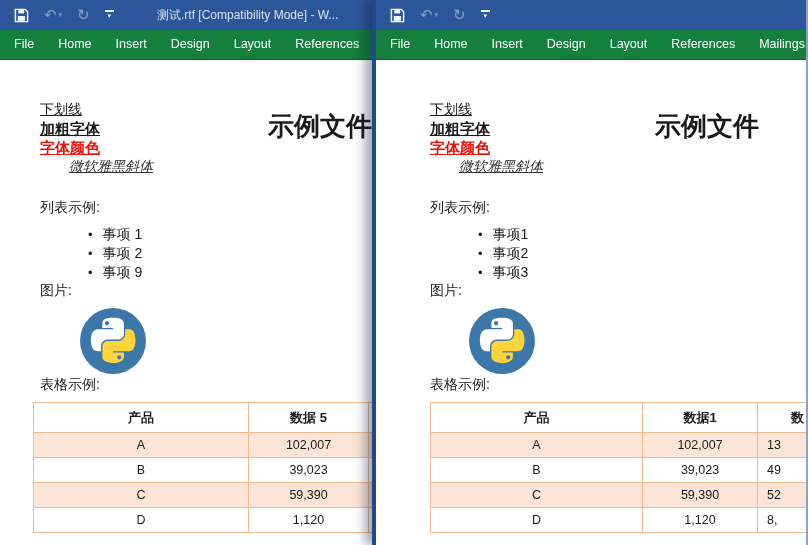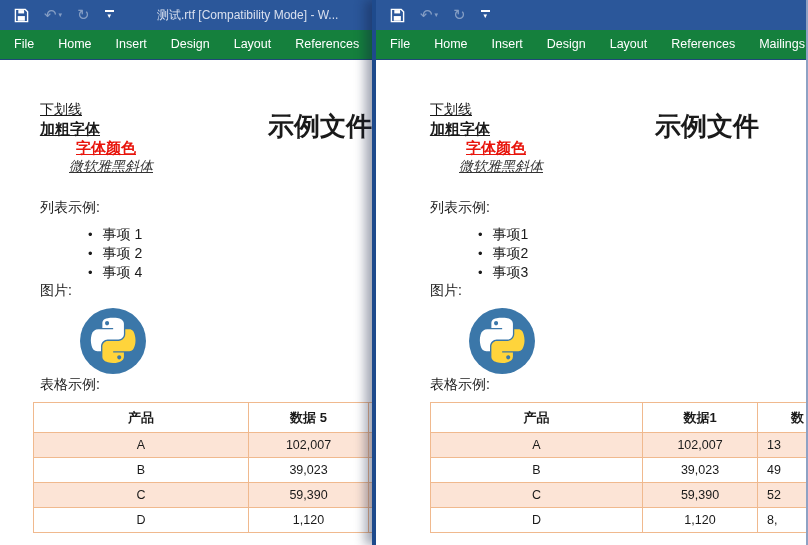--- a/index.html
+++ b/index.html
@@ -33,21 +33,21 @@
 
   .heading { top:20px; font-family:"DejaVu Serif",serif; font-weight:bold; font-size:26px; white-space:nowrap;margin-top:29px; }
   #win-left  .heading { left:268px; }
   #win-right .heading { left:279px; }
 
   .bodyline { font-size:14px; white-space:nowrap;text-decoration:underline; }
   #win-left  .bodyline, #win-left  .label-line { left:40px; }
   #win-right .bodyline, #win-right .label-line { left:54px; }
   .t-underline { top:41px; text-decoration:underline; }
   .t-bold   { top:60px; font-weight:bold; font-size:15px; }
-  .t-color  { top:79px; font-weight:bold; font-size:15px; color:#e8150c;margin-left:36px; }
+  .t-color  { top:79px; font-weight:bold; font-size:15px; color:#e8150c; }
   .t-italic { top:98px; font-style:italic; color:#333;margin-left:29px; }
 
   .label-line { font-size:14px; white-space:nowrap; }
   .l-list  { top:139px;text-align:center; }
   .l-image { top:222px; }
   .l-table { top:316px; }
 
   .list-item { font-size:14px; white-space:nowrap; }
   #win-left  .list-item { left:88px; }
   #win-right .list-item { left:102px; }
@@ -110,21 +110,21 @@
     </div>
     <div class="doc">
       <div class="heading">示例文件</div>
       <div class="bodyline t-underline">下划线</div>
       <div class="bodyline t-bold">加粗字体</div>
       <div class="bodyline t-color">字体颜色</div>
       <div class="bodyline t-italic">微软雅黑斜体</div>
       <div class="label-line l-list">列表示例:</div>
       <div class="list-item li-0"><span class="bullet">•</span><span>事项 1</span></div>
       <div class="list-item li-1"><span class="bullet">•</span><span>事项 2</span></div>
-      <div class="list-item li-2"><span class="bullet">•</span><span>事项 4</span></div>
+      <div class="list-item li-2"><span class="bullet">•</span><span>事项 9</span></div>
       <div class="label-line l-image">图片:</div>
       <svg class="logo" viewBox="0 0 128 128">
         <circle cx="64" cy="64" r="64" fill="#3b77a9"></circle>
         <g transform="translate(21,19) scale(0.78)">
           <path fill="#ffffff" d="M54.92 0C50.33.02 45.95.41 42.1 1.1c-11.35 2-13.41 6.2-13.41 13.93v10.21h26.82v3.4H18.64c-7.8 0-14.62 4.69-16.75 13.6-2.46 10.21-2.57 16.58 0 27.25 1.9 7.94 6.46 13.59 14.25 13.59h9.22v-12.25c0-8.85 7.66-16.65 16.75-16.65h26.78c7.45 0 13.41-6.14 13.41-13.63V15.03c0-7.27-6.13-12.73-13.41-13.93C64.28.34 59.5-.02 54.92 0zM40.42 8.22c2.77 0 5.03 2.3 5.03 5.13 0 2.81-2.26 5.09-5.03 5.09-2.78 0-5.03-2.28-5.03-5.09 0-2.83 2.25-5.13 5.03-5.13z"></path>
           <path fill="#ffd43b" d="M85.64 28.66v11.91c0 9.23-7.83 17-16.75 17H42.1c-7.34 0-13.41 6.28-13.41 13.62v25.53c0 7.27 6.32 11.54 13.41 13.62 8.49 2.5 16.63 2.95 26.78 0 6.75-1.95 13.41-5.89 13.41-13.62V86.5H55.51v-3.4h40.19c7.79 0 10.7-5.44 13.41-13.6 2.8-8.4 2.68-16.48 0-27.25-1.93-7.75-5.6-13.59-13.41-13.59h-10.06zM70.58 93.3c2.78 0 5.03 2.28 5.03 5.09 0 2.83-2.25 5.13-5.03 5.13-2.77 0-5.03-2.3-5.03-5.13 0-2.81 2.26-5.09 5.03-5.09z"></path>
         </g>
       </svg>
       <div class="label-line l-table">表格示例:</div>
       <table class="doc-table">

